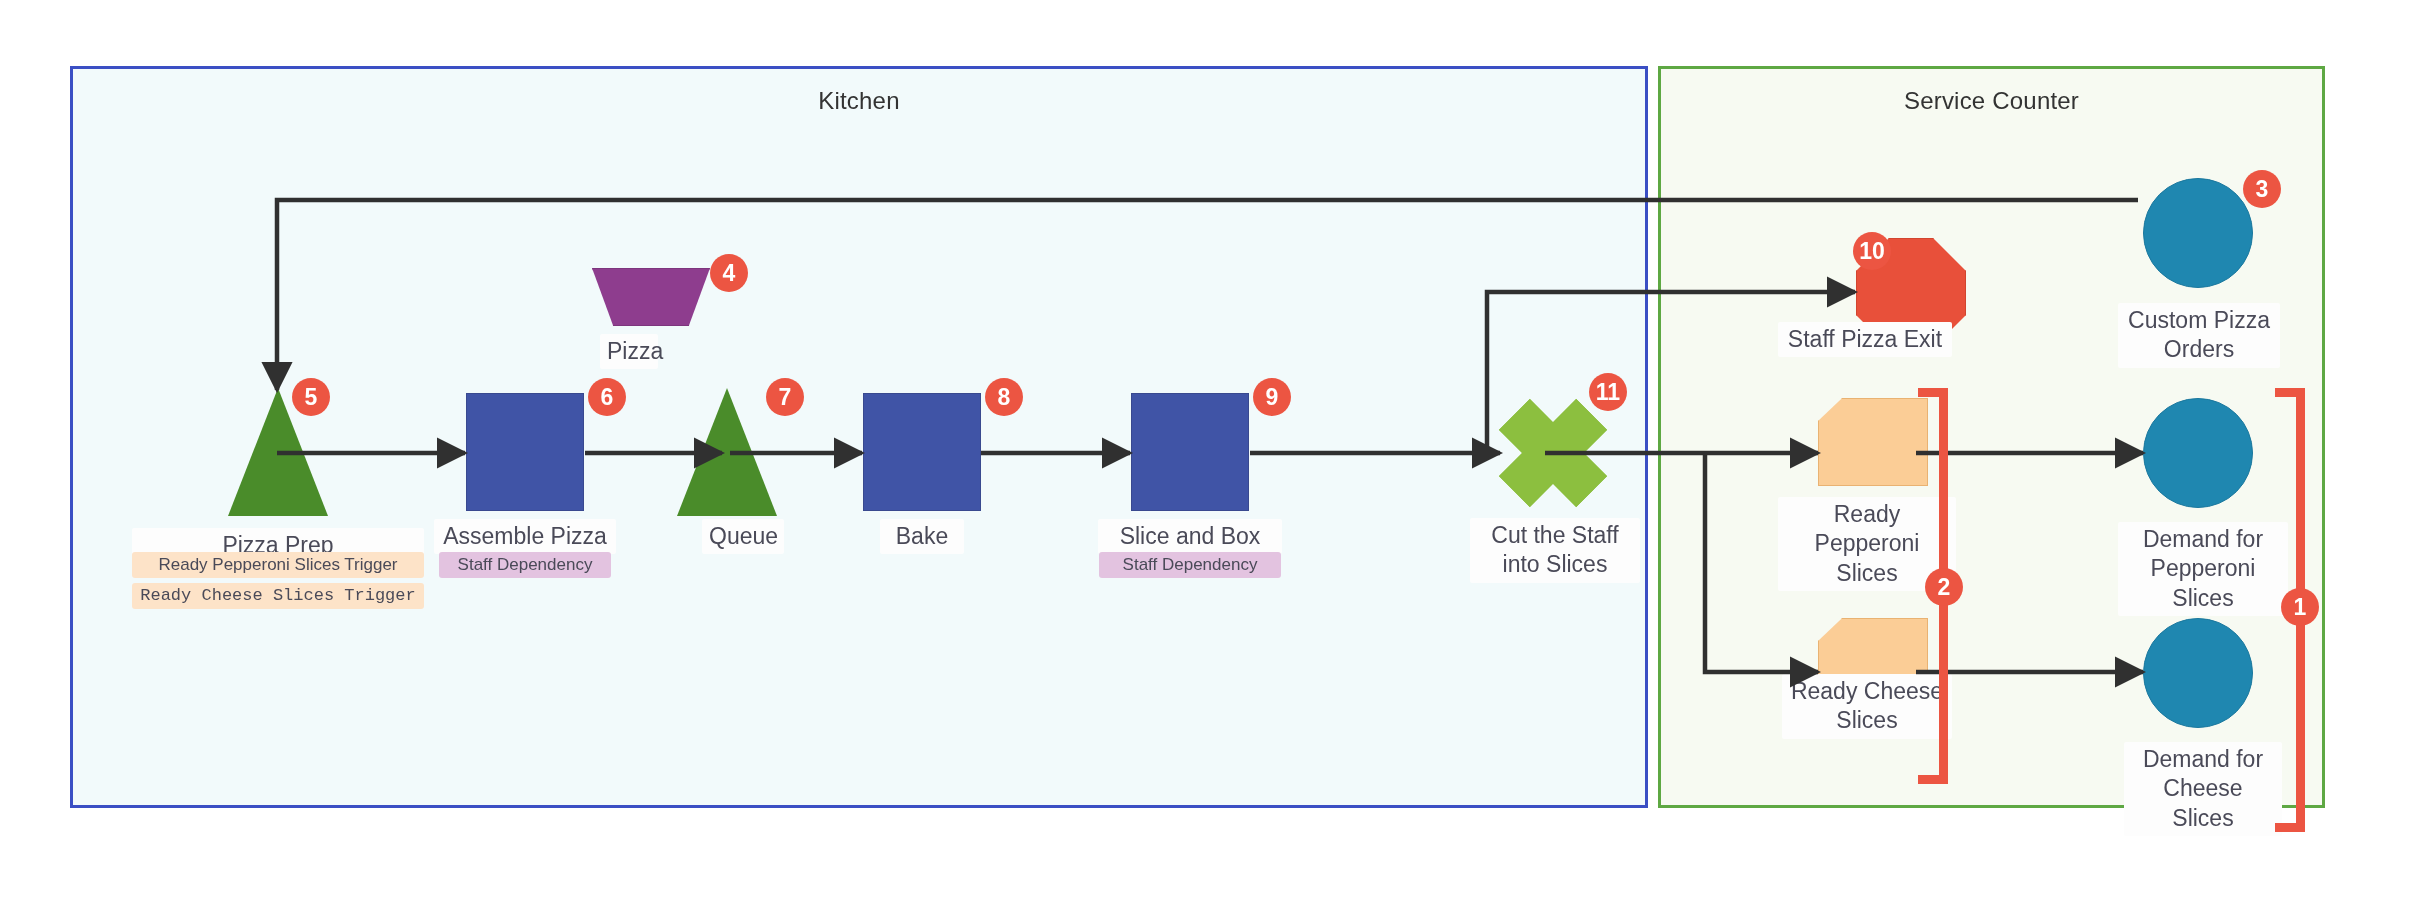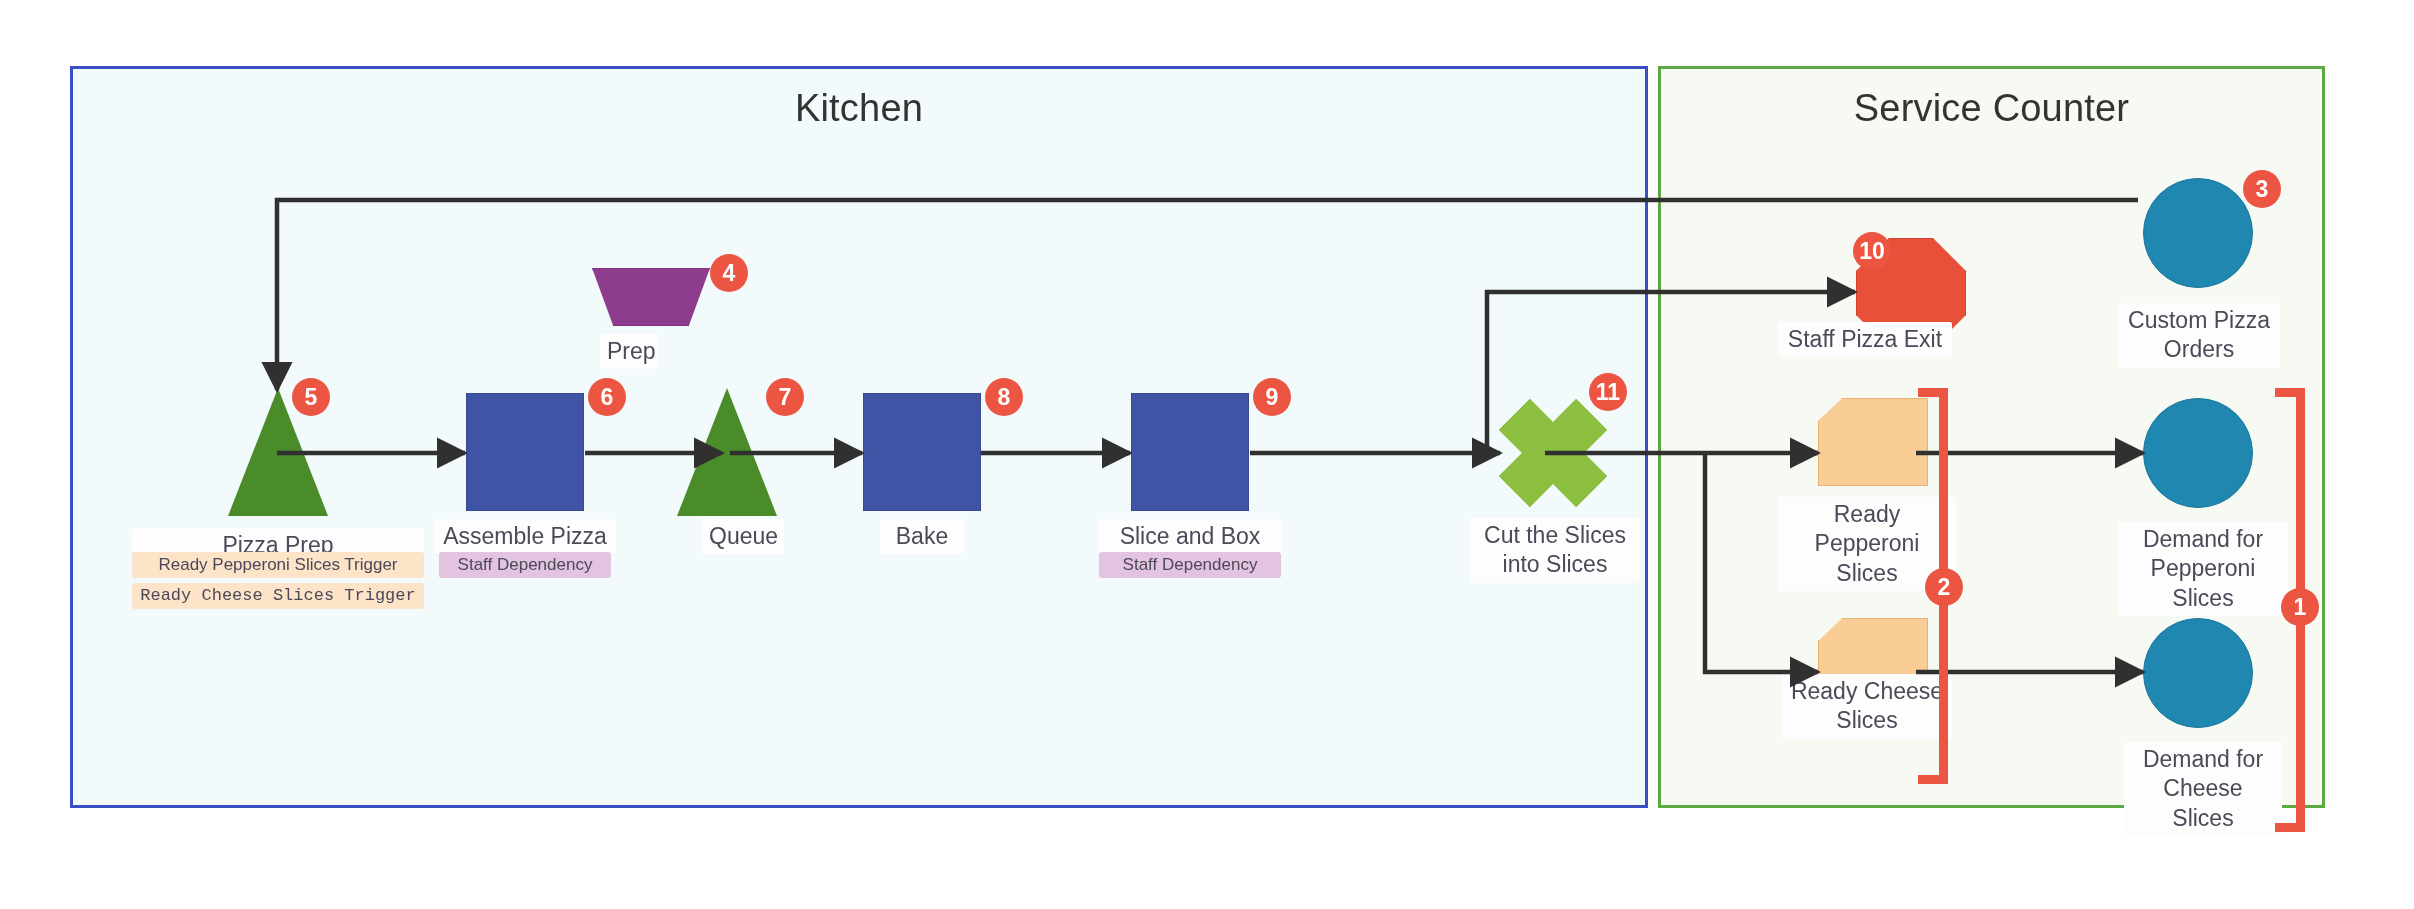--- a/index.html
+++ b/index.html
@@ -19,21 +19,21 @@
   
   .lane {
     position: absolute;
     border-width: 3px;
     border-style: solid;
   }
   .lane-title {
     position: absolute;
     left: 0; right: 0;
     text-align: center;
-    font-size: 38px;
+    font-size: 24px;
     color: #333333;
     letter-spacing: 0.2px;
     white-space: nowrap;
   }
   
   .node { position: absolute; }
   .shape { position: absolute; }
 
   .sq {
     background: #4054a6;
@@ -166,21 +166,21 @@
 
       <path d="M 1916 453 L 2143 453"></path>
 
       <path d="M 1916 672 L 2143 672"></path>
     </g>
   </svg>
 
   <div class="node" style="left:592px; top:268px; width:118px; height:60px;">
     <div class="shape trap" style="left:0; top:0; width:118px; height:58px; clip-path:polygon(0 0,100% 0,82% 100%,18% 100%);"></div>
   </div>
-  <div class="lbl" style="left:600px; top:334px; width:58px;">Prep</div>
+  <div class="lbl" style="left:600px; top:334px; width:58px;">Pizza</div>
   <div class="badge" style="left:710px; top:254px;">4</div>
 
   <div class="node" style="left:228px; top:388px; width:100px; height:128px;">
     <div class="shape" style="left:0; top:0; width:100px; height:128px; background:#4a8c2a; clip-path:polygon(50% 0,100% 100%,0 100%);"></div>
   </div>
   <div class="lbl" style="left:132px; top:528px; width:292px;">Pizza Prep</div>
   <div class="tag tag-trigger" style="left:132px; top:552px; width:292px;">Ready Pepperoni Slices Trigger</div>
   <div class="tag tag-trigger" style="left:132px; top:583px; width:292px;font-family:Liberation Mono, monospace;">Ready Cheese Slices Trigger</div>
   <div class="badge" style="left:292px; top:378px;">5</div>
 
@@ -207,21 +207,21 @@
     <div class="shape sq" style="left:0; top:0; width:118px; height:118px;"></div>
   </div>
   <div class="lbl" style="left:1098px; top:519px; width:184px;">Slice and Box</div>
   <div class="tag tag-staff" style="left:1099px; top:552px; width:182px;">Staff Dependency</div>
   <div class="badge" style="left:1253px; top:378px;">9</div>
 
   <div class="node" style="left:1498px; top:398px; width:110px; height:110px;">
     <div class="shape xcross" style="left:0; top:0; width:110px; height:110px;"></div>
   </div>
   <div class="lbl" style="left:1470px; top:518px; width:170px; white-space:normal;">
-    <span>Cut the Slices</span><br>
+    <span>Cut the Staff</span><br>
     <span>into Slices</span>
   </div>
   <div class="badge" style="left:1589px; top:373px;">11</div>
 
   <div class="node" style="left:1856px; top:238px; width:110px; height:110px;">
     <div class="shape oct" style="left:0; top:0; width:110px; height:110px;"></div>
   </div>
   <div class="lbl" style="left:1778px; top:322px; width:174px;">Staff Pizza Exit</div>
   <div class="badge" style="left:1853px; top:232px;">10</div>
 

